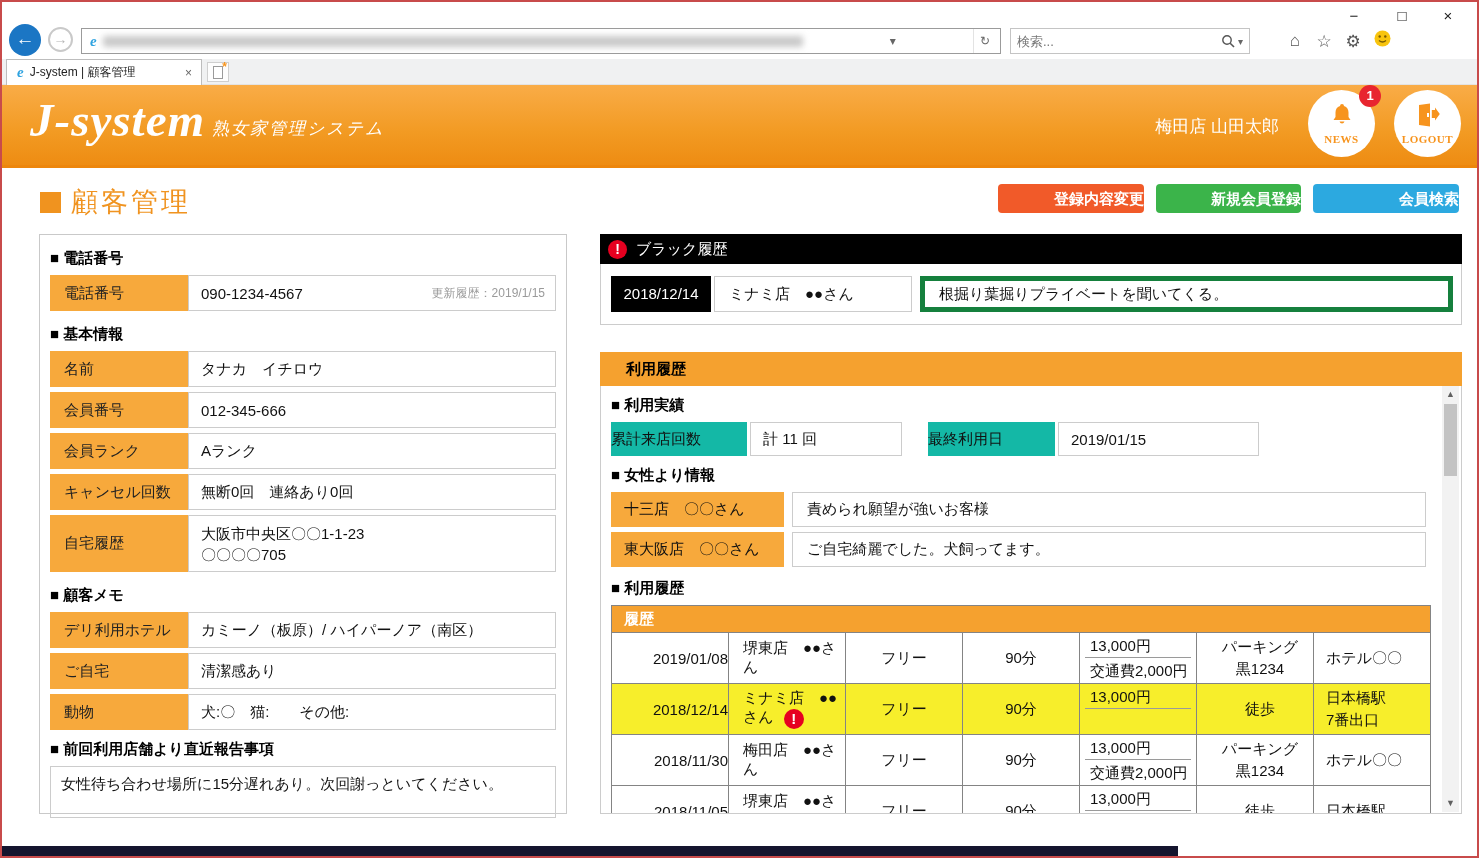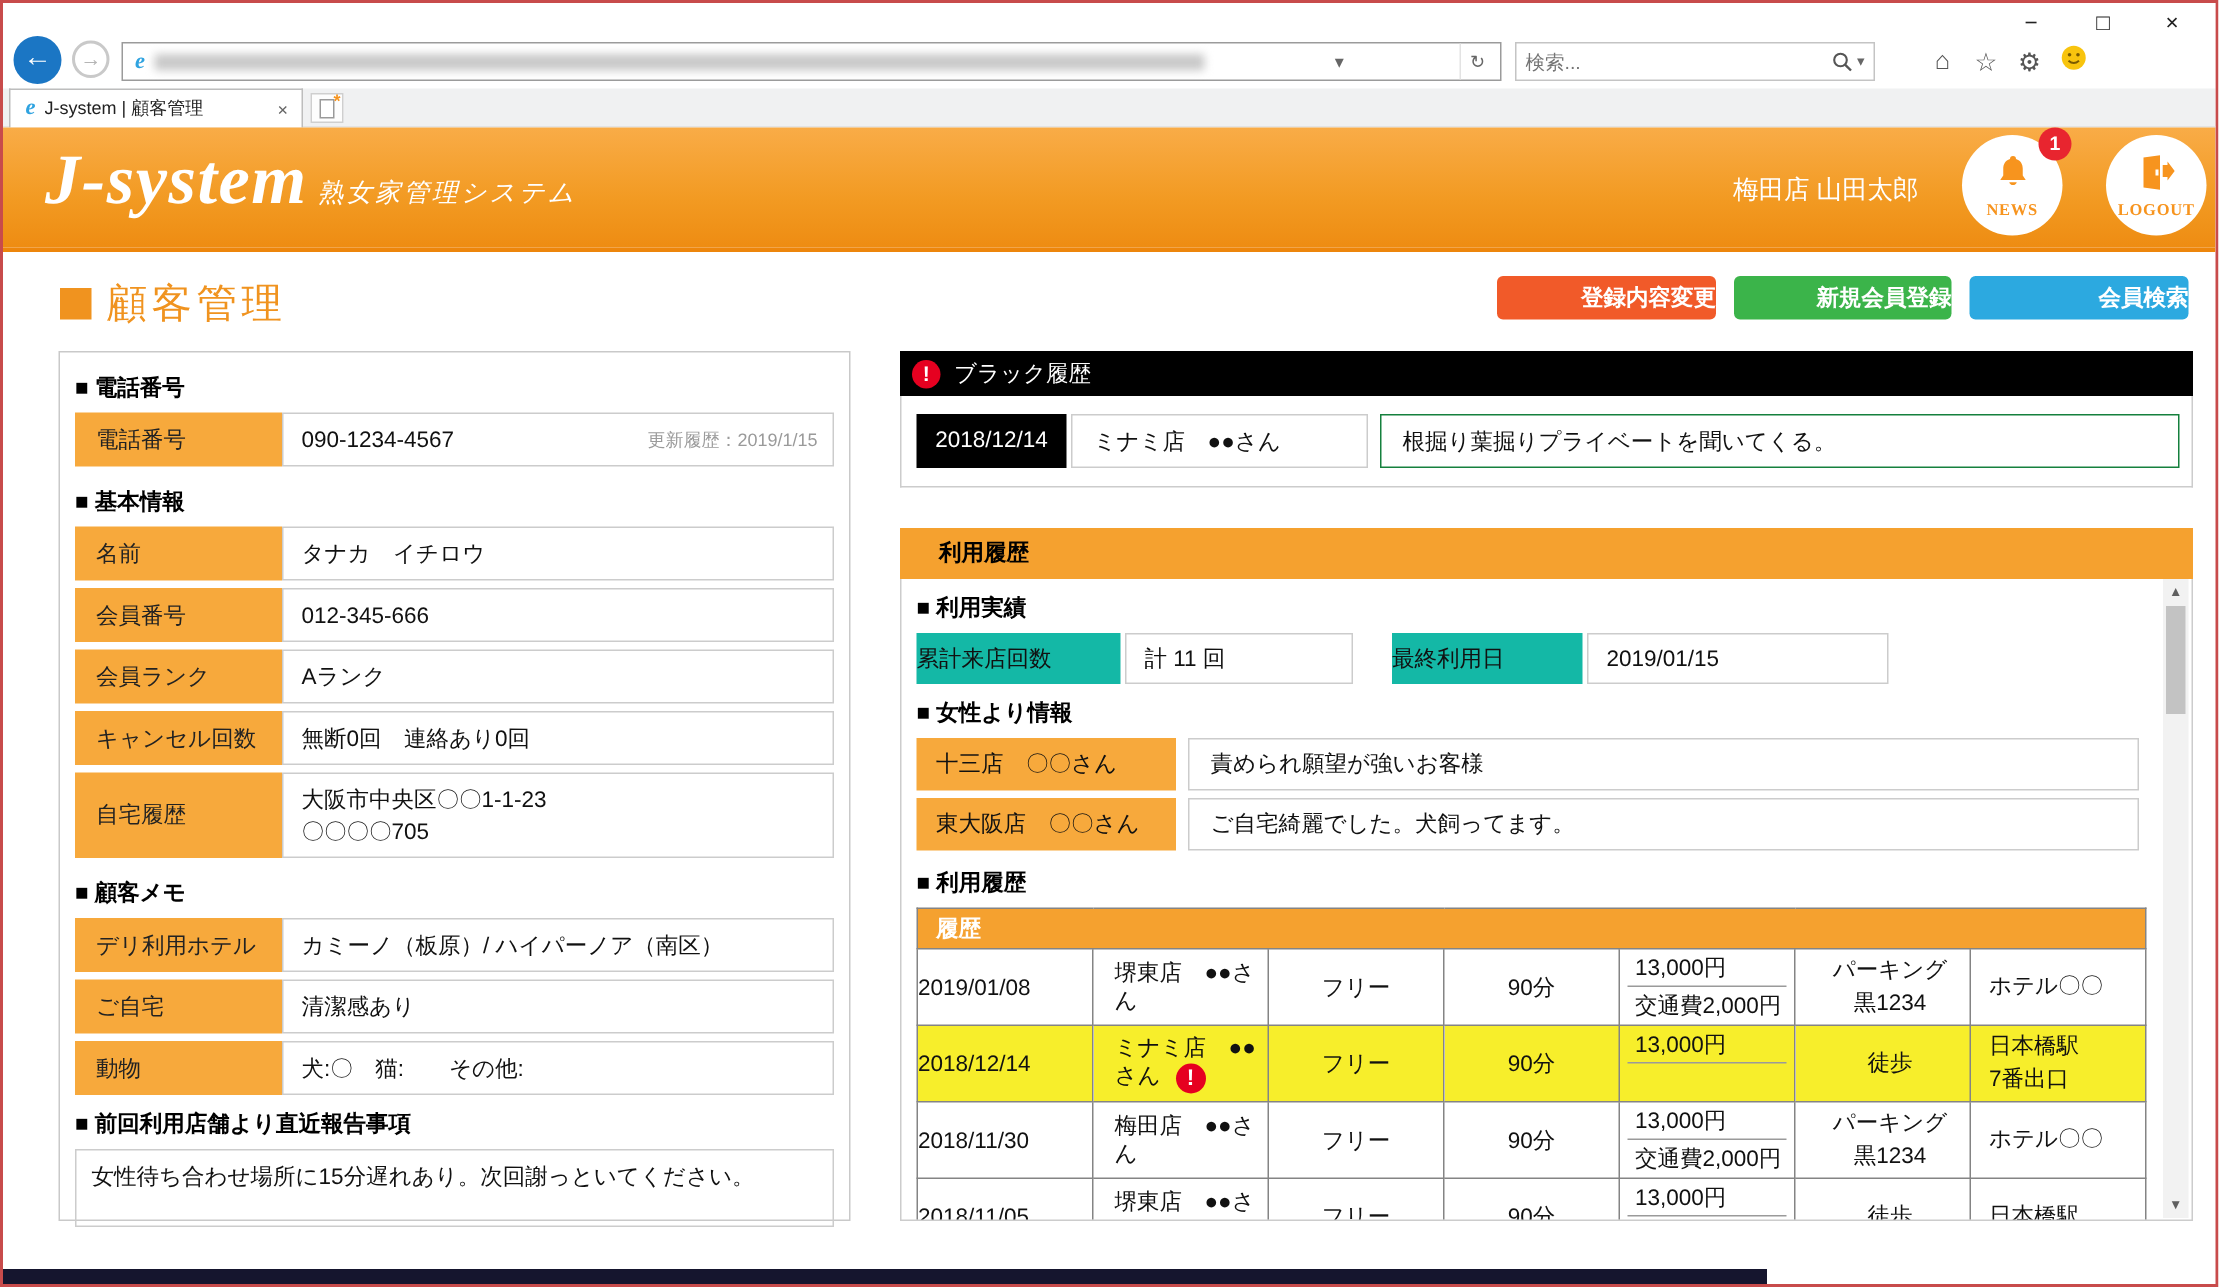--- a/index.html
+++ b/index.html
@@ -52,21 +52,21 @@
   .appheader { position:absolute; left:0; top:83px; width:100%; height:83px;
                background:linear-gradient(180deg,#F9AC47 0%, #F29A22 60%, #EE8C12 100%);
                border-bottom:3px solid #ED860C; }
   .logo { position:absolute; left:28px; top:8px; color:#fff; font-family:"Liberation Serif", serif;
           font-style:italic; font-weight:bold; font-size:47px; letter-spacing:1px; }
   .tagline { position:absolute; left:210px; top:32px; color:#fff; font-family:"Liberation Serif", serif;
              font-style:italic; font-size:17px; letter-spacing:2px; }
   .user-name { position:absolute; right:198px; top:30px; color:#fff; font-size:17px; }
   .hdr-circle { position:absolute; top:5px; width:67px; height:67px; border-radius:50%; background:#fff;
                 text-align:center; }
-  .news-btn { right:102px; } .logout-btn { right:6px; }
+  .news-btn { right:102px; } .logout-btn { right:16px; }
   .hdr-circle .clabel { display:block; margin-top:2px; color:#F7941E; font-family:"Liberation Serif", serif;
                         font-weight:bold; font-size:11px; letter-spacing:.5px; }
   .hdr-circle svg { margin-top:12px; }
   .news-badge { position:absolute; right:96px; top:0; width:22px; height:22px; border-radius:50%;
                 background:#E8252F; color:#fff; font-size:13px; font-weight:bold; text-align:center;
                 line-height:22px; z-index:6; }
 
   
   .page-title { position:absolute; left:38px; top:182px; display:flex; align-items:center; gap:10px; }
   .pt-square { width:21px; height:21px; background:#F0931F; }
@@ -97,21 +97,21 @@
 
   .black-header { height:30px; background:#000; color:#fff; display:flex; align-items:center;
                   gap:9px; padding-left:8px; font-size:15px; }
   .alert-dot { width:19px; height:19px; border-radius:50%; background:#E60020; color:#fff;
                font-weight:bold; font-size:14px; text-align:center; line-height:19px; flex:0 0 auto; }
   .black-body { border:1px solid #CCC; border-top:none; padding:12px 8px 12px 10px; display:flex; }
   .b-date { width:100px; height:36px; background:#000; color:#fff; text-align:center;
             line-height:36px; font-size:15px; }
   .b-store { width:198px; height:36px; border:1px solid #CCC; margin-left:3px; display:flex;
              align-items:center; padding-left:14px; }
-  .b-note { flex:1; height:36px; border:1px solid #15803d; margin-left:8px; display:flex;
+  .b-note { flex:1; height:36px; border:5px solid #15803d; margin-left:8px; display:flex;
             align-items:center; padding-left:14px; }
 
   .usage { position:absolute; left:0; top:118px; width:862px; }
   .usage-header { height:34px; background:#F5A12F; color:#000000; font-weight:bold; font-size:15px;
                   line-height:34px; padding-left:26px; }
   .usage-body { position:relative; border:1px solid #CCC; border-top:none; height:428px;
                 overflow:hidden; padding:8px 30px 0 10px; }
   .stat-row { display:flex; margin:3px 0 10px 0; }
   .stat-lbl { background:#14b8a6; height:34px; display:flex; align-items:center; padding-left:0; }
   .stat-val { border:1px solid #CCC; height:34px; display:flex; align-items:center; padding-left:12px; }
@@ -120,21 +120,21 @@
   .info-row { display:flex; margin-bottom:5px;text-align:right; }
   .info-lbl { width:173px; background:#F7A93C; height:35px; display:flex; align-items:center; padding-left:13px; }
   .info-val { width:634px; border:1px solid #CCC; height:35px; display:flex; align-items:center;
               padding-left:14px; margin-left:8px; }
 
   table.hist { border-collapse:collapse; width:820px; margin-top:4px; table-layout:fixed; }
   table.hist td { border:1px solid #848484; font-size:15px; height:51px; vertical-align:middle;
                   overflow:hidden; }
   .hist-cap { background:#F5A12F; color:#fff; font-weight:bold; height:27px !important;
               padding-left:12px; }
-  td.c-date { width:89px; text-align:left; }
+  td.c-date { width:89px; text-align:right; }
   td.c-store { width:191px; padding-left:14px; }
   td.c-type { width:74px; text-align:center; }
   td.c-time { width:81px; text-align:center; }
   td.c-price { width:130px; padding:0; }
   td.c-park { width:135px; padding-left:10px; line-height:1.5;text-align:center; }
   td.c-place { width:120px; padding-left:12px; line-height:1.5; }
   .pr { height:25px; line-height:25px; margin:0 5px; padding-left:5px; }
   .pr-top { border-bottom:1px solid #9a9a9a; }
   tr.hl td { background:#F7EE2B; }
   .row-alert { display:inline-block; width:20px; height:20px; border-radius:50%; background:#E60020;

